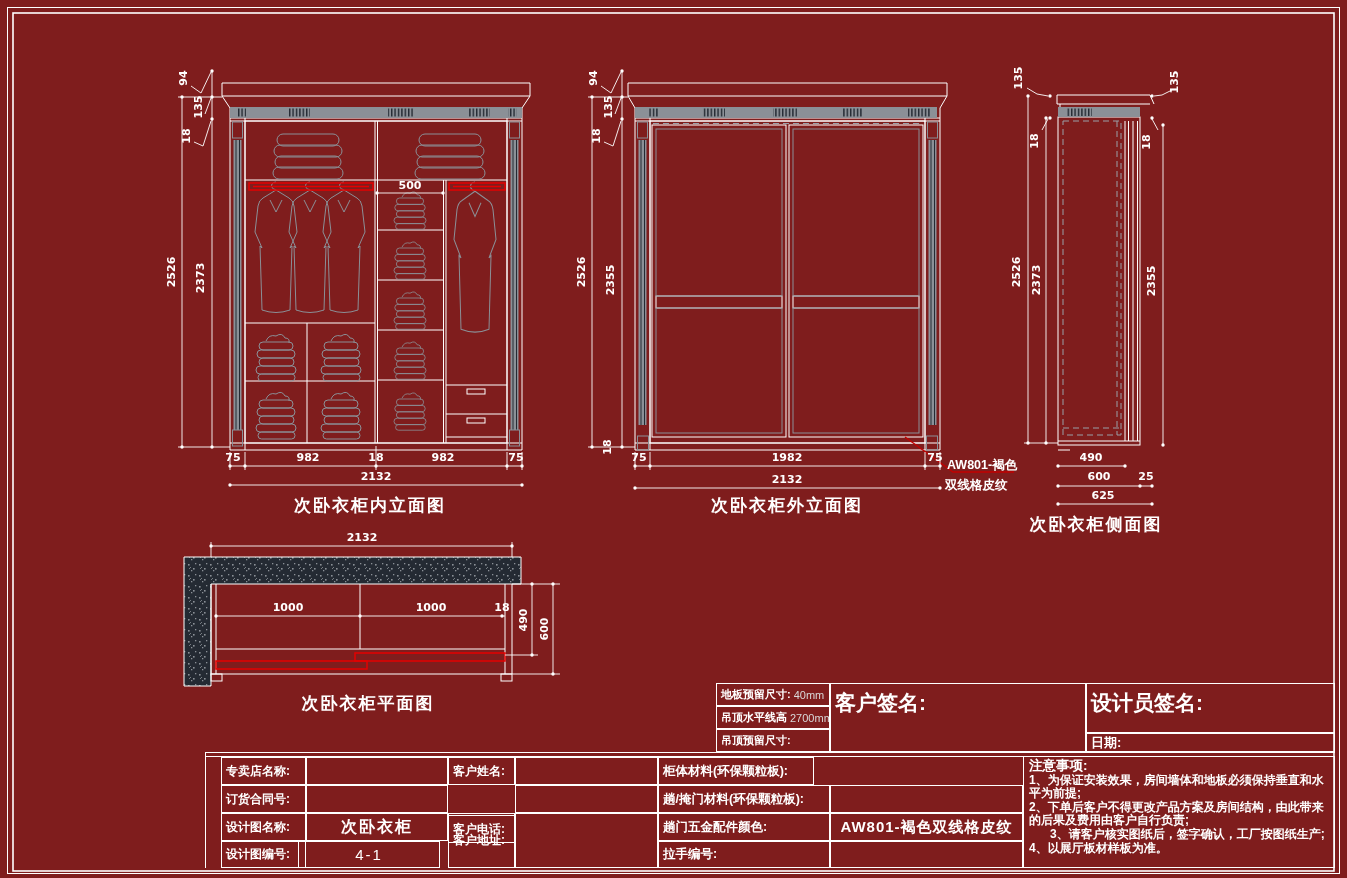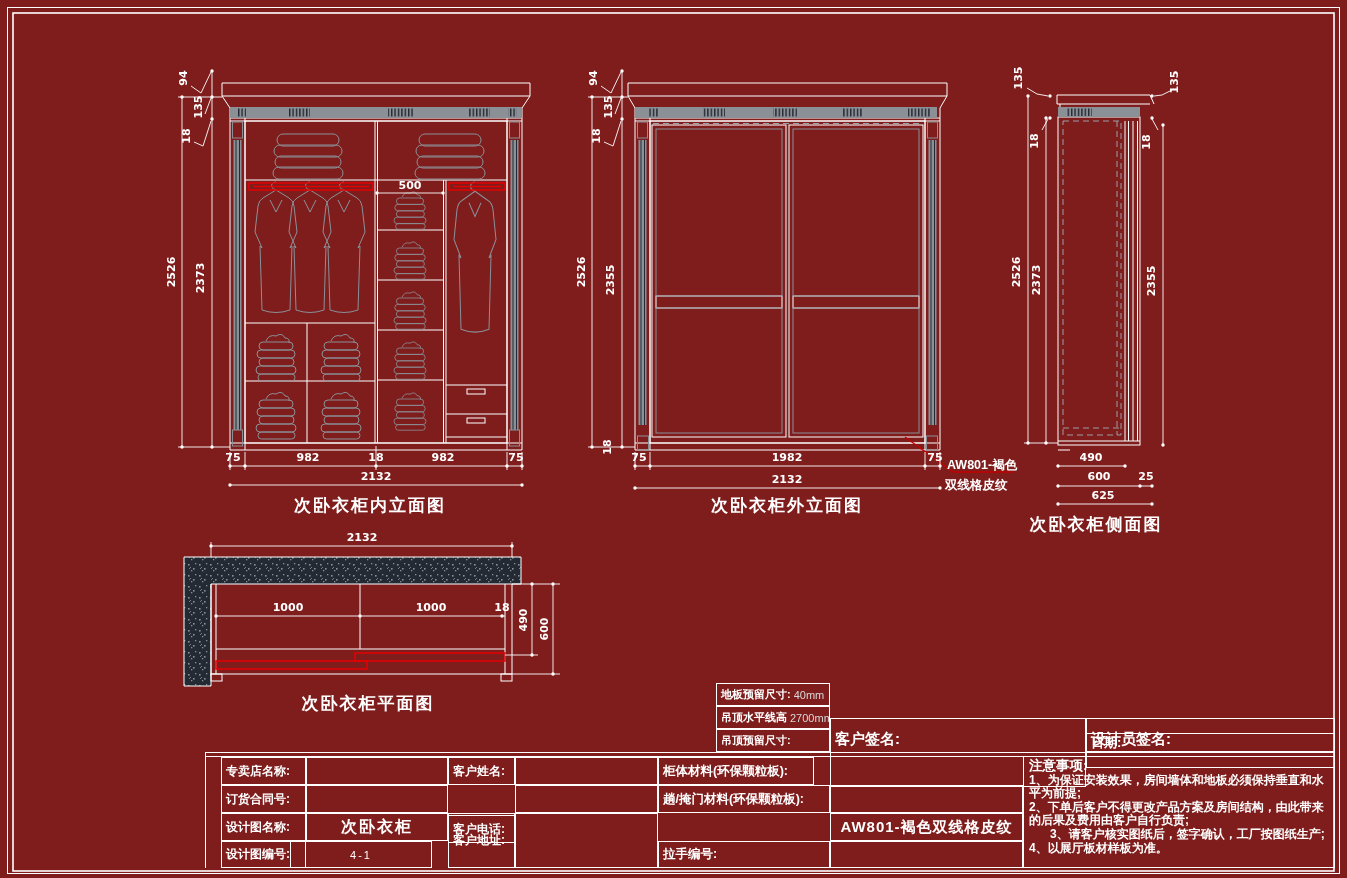--- a/index.html
+++ b/index.html
@@ -19,21 +19,21 @@
   .leadtxt{fill:#ffffff;font:bold 12.5px "Liberation Sans",sans-serif;text-anchor:start;}
   
   .cell{position:absolute;border:1px solid #fff;box-sizing:border-box;
         font-weight:bold;font-size:12px;display:flex;align-items:center;
         padding:0 4px;white-space:nowrap;overflow:hidden;}
   .cell.center{justify-content:center;}
   .cell .lbl{font-weight:bold;}
   .cell .val{color:#d9d9d9;font-weight:normal;margin-left:3px;}
   .bigval{font-size:16px;letter-spacing:2px;}
   .medval{font-size:15px;letter-spacing:1px;}
-  .signbox{align-items:flex-start;padding-top:11px;font-size:15px;margin-top:35px;}
+  .signbox{align-items:flex-start;padding-top:5px;font-size:21px;}
   .notes{position:absolute;border:1px solid #fff;box-sizing:border-box;
          padding:2px 5px;font-weight:bold;font-size:12px;line-height:13.6px;}
   .notes .nh{font-size:13.5px;margin-bottom:1px;}
   .hline{position:absolute;background:#fff;}
 </style>
 </head>
 <body>
 
 <div class="stage">
 
@@ -485,21 +485,21 @@
     </div>
 <div class="cell" style="left:221px;top:813px;width:85px;height:28px;">
       <span>设计图名称:</span>
     </div>
 <div class="cell center bigval" style="left:306px;top:813px;width:142px;height:28px;">
       <span>次卧衣柜</span>
     </div>
 <div class="cell" style="left:221px;top:841px;width:85px;height:27px;">
       <span>设计图编号:</span>
     </div>
-<div class="cell center" style="left:290px;top:841px;width:142px;height:27px;font-weight:normal;font-size:11px;letter-spacing:2px;">
+<div class="cell center" style="left:298px;top:841px;width:142px;height:27px;font-weight:normal;font-size:15px;letter-spacing:2px;">
       <span>4-1</span>
     </div>
 
 <div class="cell" style="left:448px;top:757px;width:67px;height:28px;">
       <span>客户姓名:</span>
     </div>
 <div class="cell" style="left:515px;top:757px;width:143px;height:28px;">
       <span></span>
     </div>
 <div class="cell" style="left:448px;top:785px;width:67px;height:28px;margin-top:30px;">
@@ -516,20 +516,23 @@
     </div>
 
 <div class="cell" style="left:658px;top:757px;width:156px;height:28px;font-size:12.5px;">
       <span>柜体材料(环保颗粒板):</span>
     </div>
 <div class="cell" style="left:658px;top:785px;width:172px;height:28px;font-size:12.5px;">
       <span>趟/掩门材料(环保颗粒板):</span>
     </div>
 <div class="cell" style="left:830px;top:785px;width:193px;height:28px;">
       <span></span>
+    </div>
+<div class="cell" style="left:658px;top:813px;width:172px;height:28px;font-size:12.5px;">
+      <span>趟门五金配件颜色:</span>
     </div>
 <div class="cell center medval" style="left:830px;top:813px;width:193px;height:28px;">
       <span>AW801-褐色双线格皮纹</span>
     </div>
 <div class="cell" style="left:658px;top:841px;width:172px;height:27px;font-size:12.5px;">
       <span>拉手编号:</span>
     </div>
 <div class="cell" style="left:830px;top:841px;width:193px;height:27px;">
       <span></span>
     </div>

